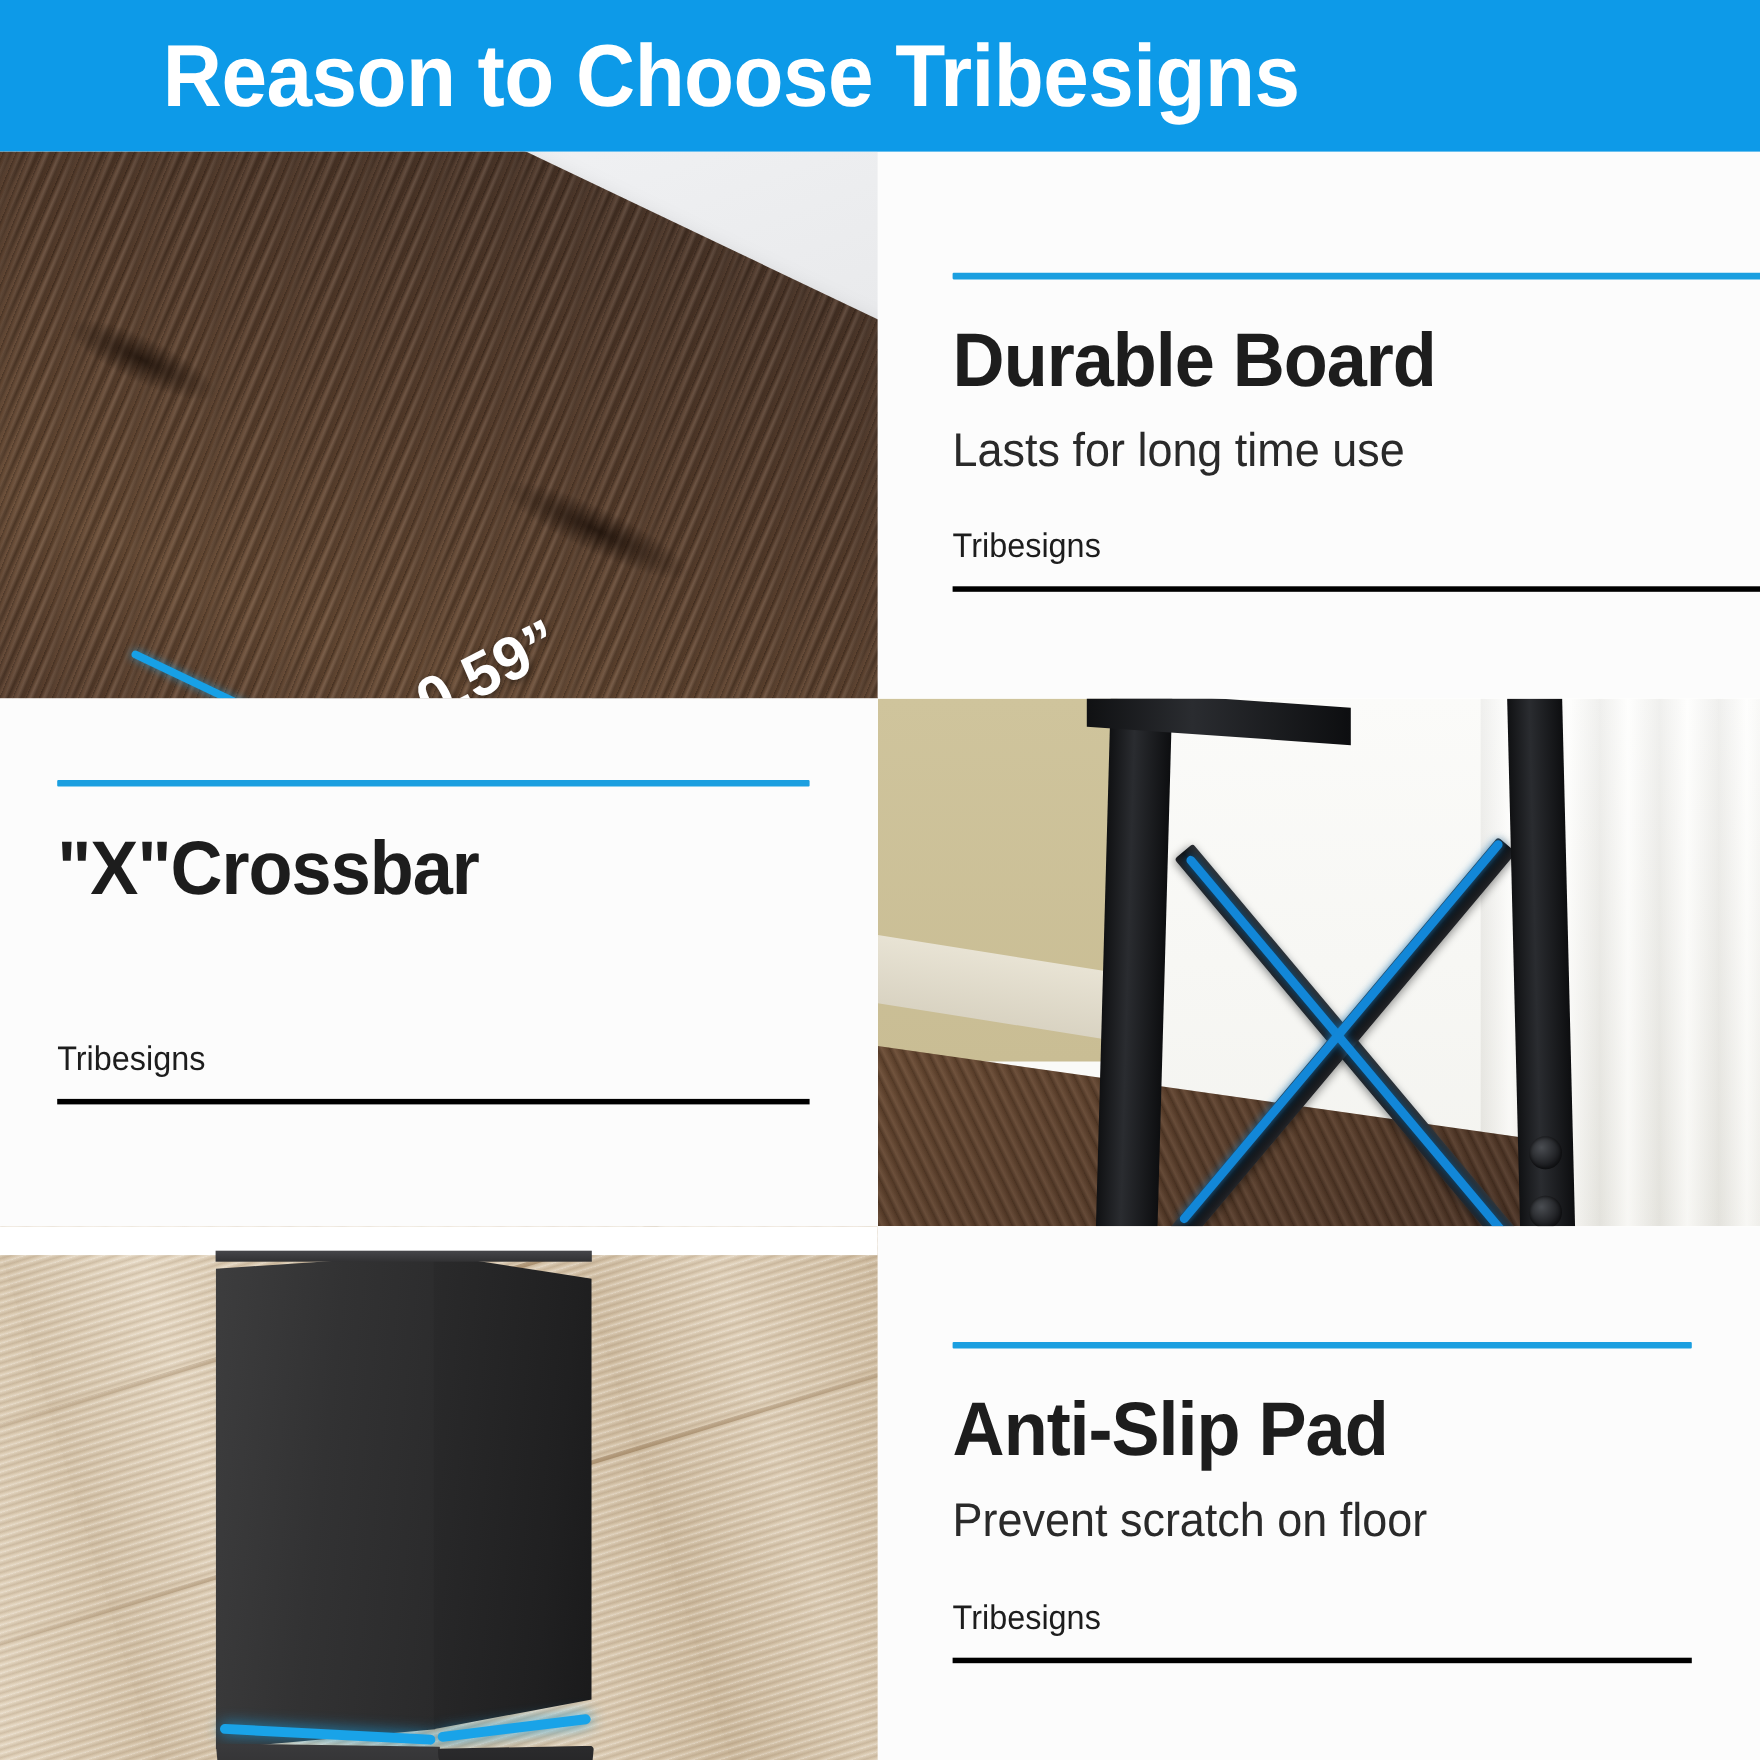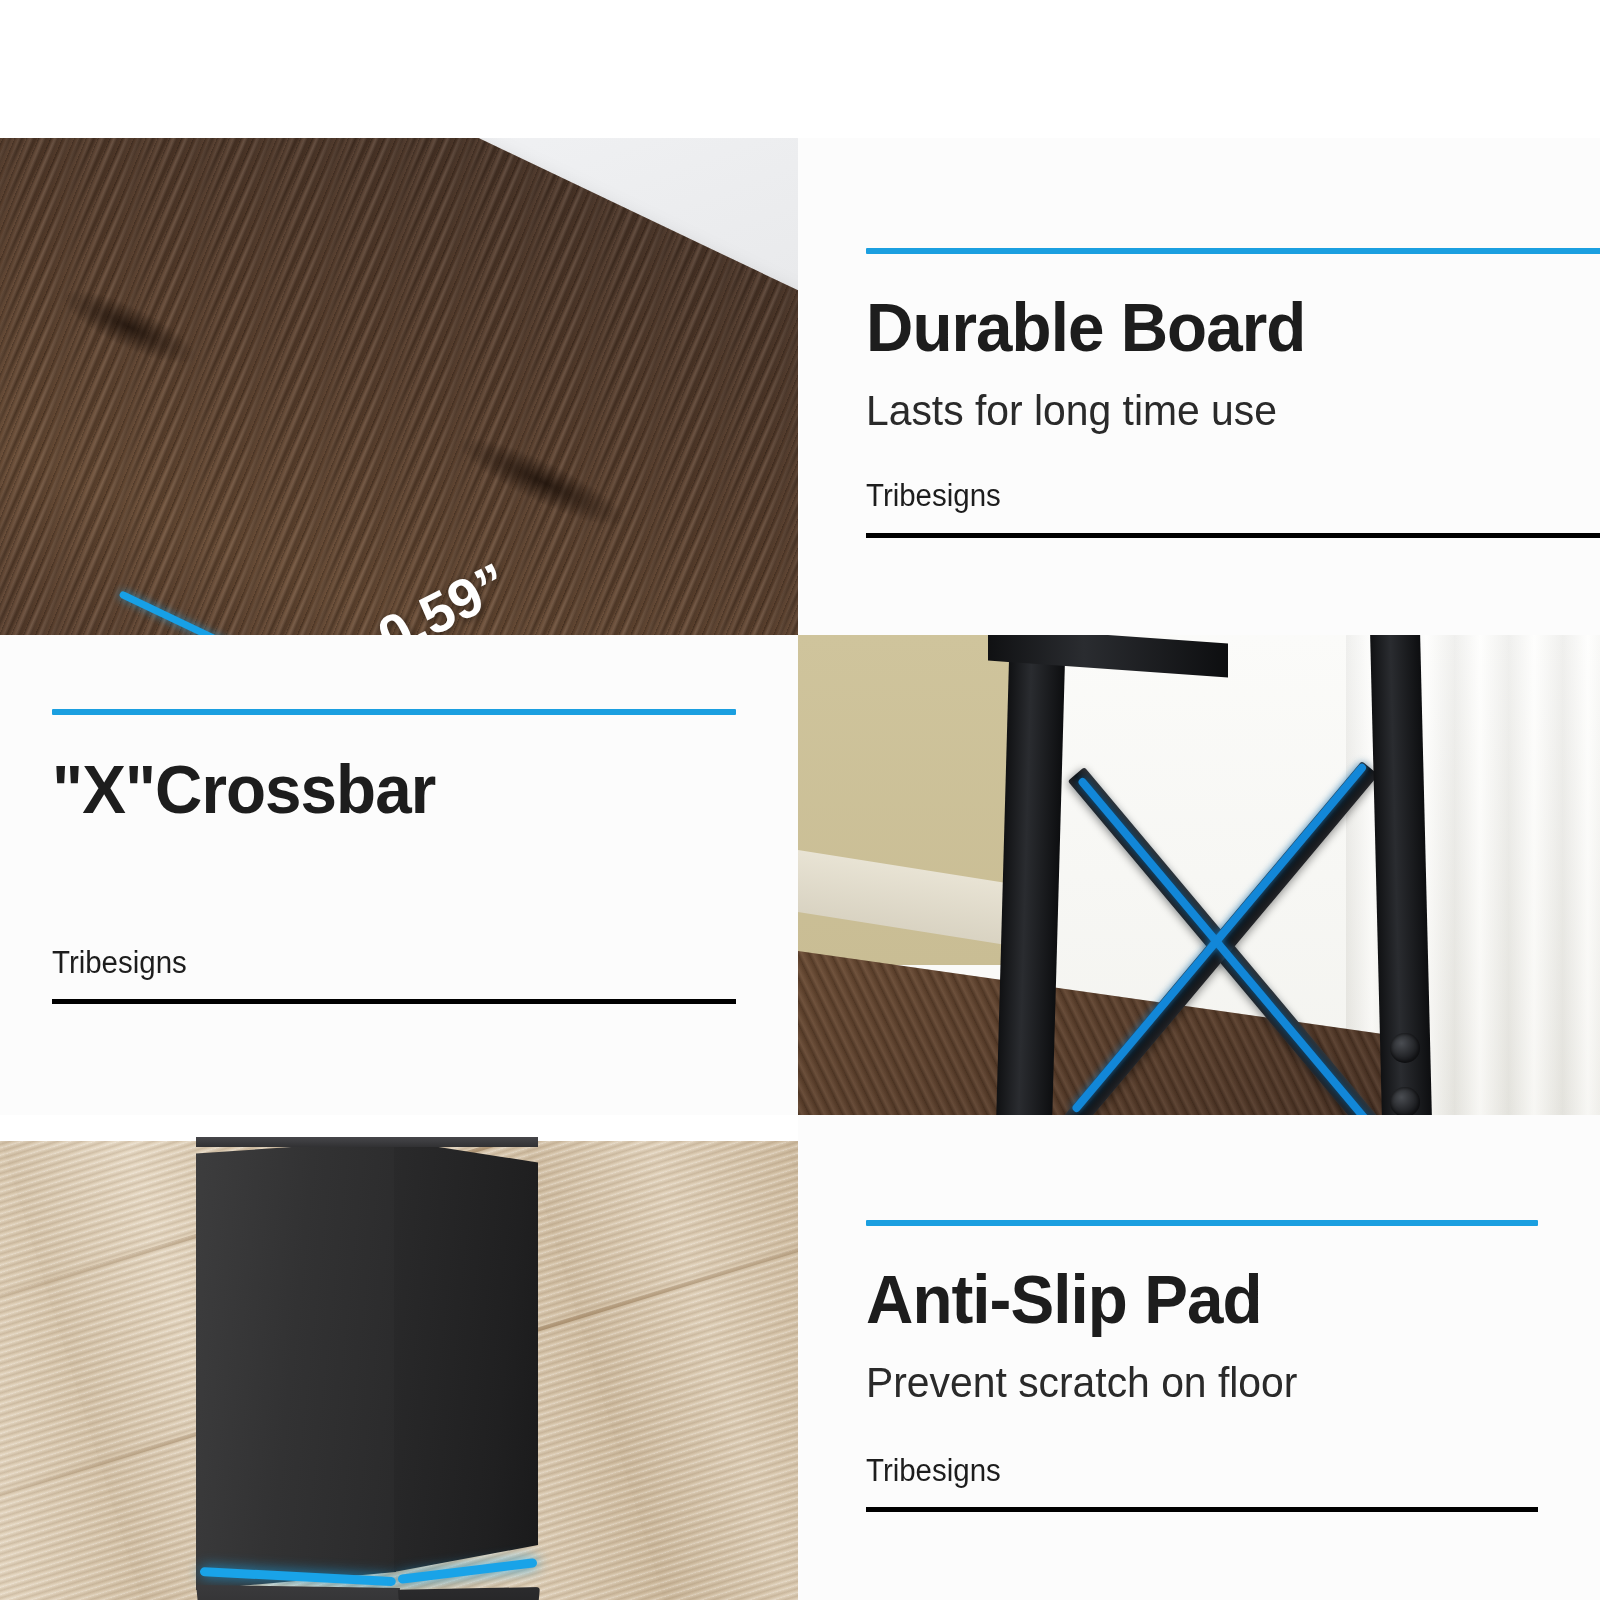--- a/index.html
+++ b/index.html
@@ -208,20 +208,23 @@
     position:absolute; height:9px; border-radius:5px;
     background:#19a3e8; box-shadow:0 0 14px rgba(25,163,232,.85);
     transform-origin:left center;
   }
 </style>
 </head>
 <body>
 
 <div id="page">
 
+  <div class="banner">
+    <div class="banner-title">Reason to Choose Tribesigns</div>
+  </div>
 
   <div class="cell cell-tl">
     <div class="ph1">
       <div class="bg-light"></div>
 
       <div class="leg" style="left:300px; top:300px; width:34px; height:340px; transform:rotate(11deg);"></div>
       <div class="leg" style="left:540px; top:330px; width:30px; height:330px; transform:rotate(-36deg);"></div>
       <div class="leg" style="left:655px; top:300px; width:30px; height:340px; transform:rotate(29deg);"></div>
 
       <div class="board">

